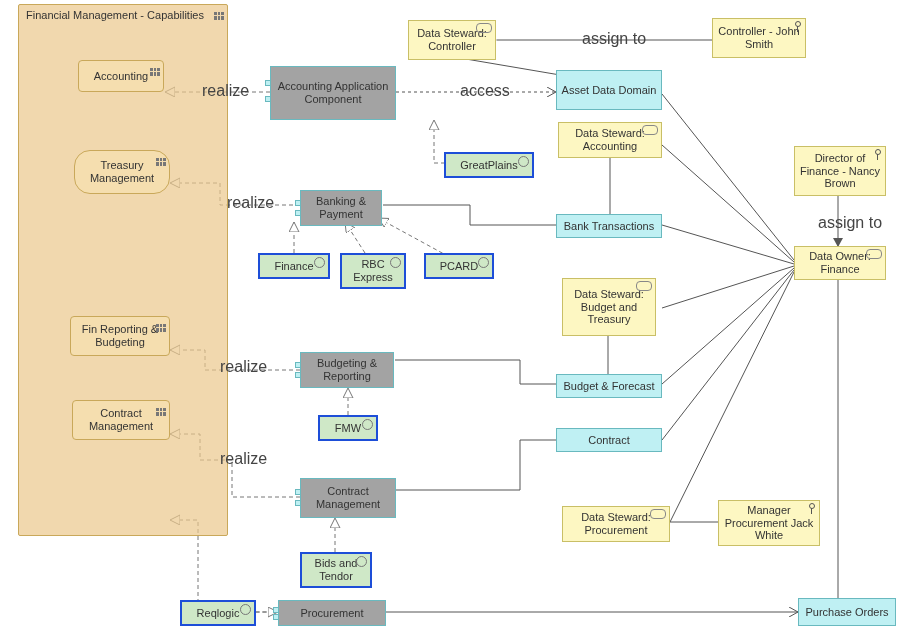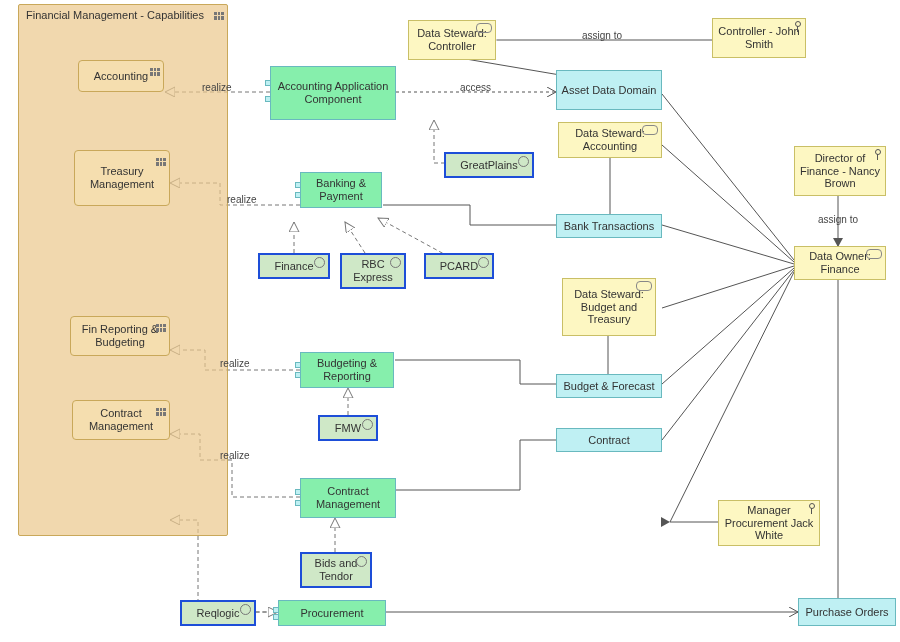--- a/index.html
+++ b/index.html
@@ -48,21 +48,21 @@
     left: 0; right: 16px;
     text-align: center;
   }
   .capability {
     background: rgba(244, 222, 175, 0.95);
     border: 1px solid #c9a85a;
     box-sizing: border-box;
     border-radius: 4px;
   }
   .appcomp {
-    background: #86efac;
+    background: #a3a3a3;
     border: 1px solid #69b9bf;
     align-items: center;
   }
   .node-left {
     position: absolute;
     left: -6px;
     width: 6px;
     height: 100%;
     top: 0;
   }
@@ -95,21 +95,21 @@
   }
   .iconTR {
     position: absolute;
     top: 2px; right: 3px;
     font-size: 10px;
     line-height: 1;
     color: #555;
   }
   .edge-label {
     position: absolute;
-    font-size: 10px;
+    font-size: 16px;
     color: #444;
     background: transparent;
     padding: 0 2px;
   }
   .pill {
     display:inline-block;
     width:14px;height:8px;
     border:1px solid #888;
     border-radius:4px;
   }
@@ -223,21 +223,21 @@
   <span>Accounting</span>
   <span class="iconTR"><span class="grid">
           <span></span>
           <span></span>
           <span></span>
           <span></span>
           <span></span>
           <span></span>
         </span></span>
 </div>
-<div class="box capability" style="left:74px; top:150px; width:96px; height:56px;">
+<div class="box capability" style="left:74px; top:150px; width:96px; height:44px;border-radius:16px;">
   <span>Treasury Management</span>
   <span class="iconTR"><span class="grid">
           <span></span>
           <span></span>
           <span></span>
           <span></span>
           <span></span>
           <span></span>
         </span></span>
 </div>
@@ -261,21 +261,21 @@
           <span></span>
           <span></span>
           <span></span>
         </span></span>
 </div>
 
 <div class="box appcomp" style="left:270px; top:66px; width:126px; height:54px;">
   <div class="node-left"></div>
   <span>Accounting Application Component</span>
 </div>
-<div class="box appcomp" style="left:300px; top:172px; width:82px; height:36px;">
+<div class="box appcomp" style="left:300px; top:190px; width:82px; height:36px;">
   <div class="node-left"></div>
   <span>Banking  &amp; Payment</span>
 </div>
 <div class="box appcomp" style="left:300px; top:352px; width:94px; height:36px;">
   <div class="node-left"></div>
   <span>Budgeting &amp; Reporting</span>
 </div>
 <div class="box appcomp" style="left:300px; top:478px; width:96px; height:40px;">
   <div class="node-left"></div>
   <span>Contract Management</span>
@@ -317,20 +317,24 @@
 <div class="box role" style="left:408px; top:20px; width:88px; height:40px;">
   <span>Data Steward: Controller</span>
   <span class="iconTR"><span class="pill"></span></span>
 </div>
 <div class="box role" style="left:558px; top:122px; width:104px; height:36px;">
   <span>Data Steward: Accounting</span>
   <span class="iconTR"><span class="pill"></span></span>
 </div>
 <div class="box role" style="left:562px; top:278px; width:94px; height:58px;">
   <span>Data Steward: Budget and Treasury</span>
+  <span class="iconTR"><span class="pill"></span></span>
+</div>
+<div class="box role" style="left:562px; top:506px; width:108px; height:36px;">
+  <span>Data Steward: Procurement</span>
   <span class="iconTR"><span class="pill"></span></span>
 </div>
 <div class="box role" style="left:794px; top:246px; width:92px; height:34px;">
   <span>Data Owner: Finance</span>
   <span class="iconTR"><span class="pill"></span></span>
 </div>
 
 <div class="box actor" style="left:712px; top:18px; width:94px; height:40px;">
   <span>Controller - John Smith</span>
   <span class="iconTR"><span class="stick"></span></span>

